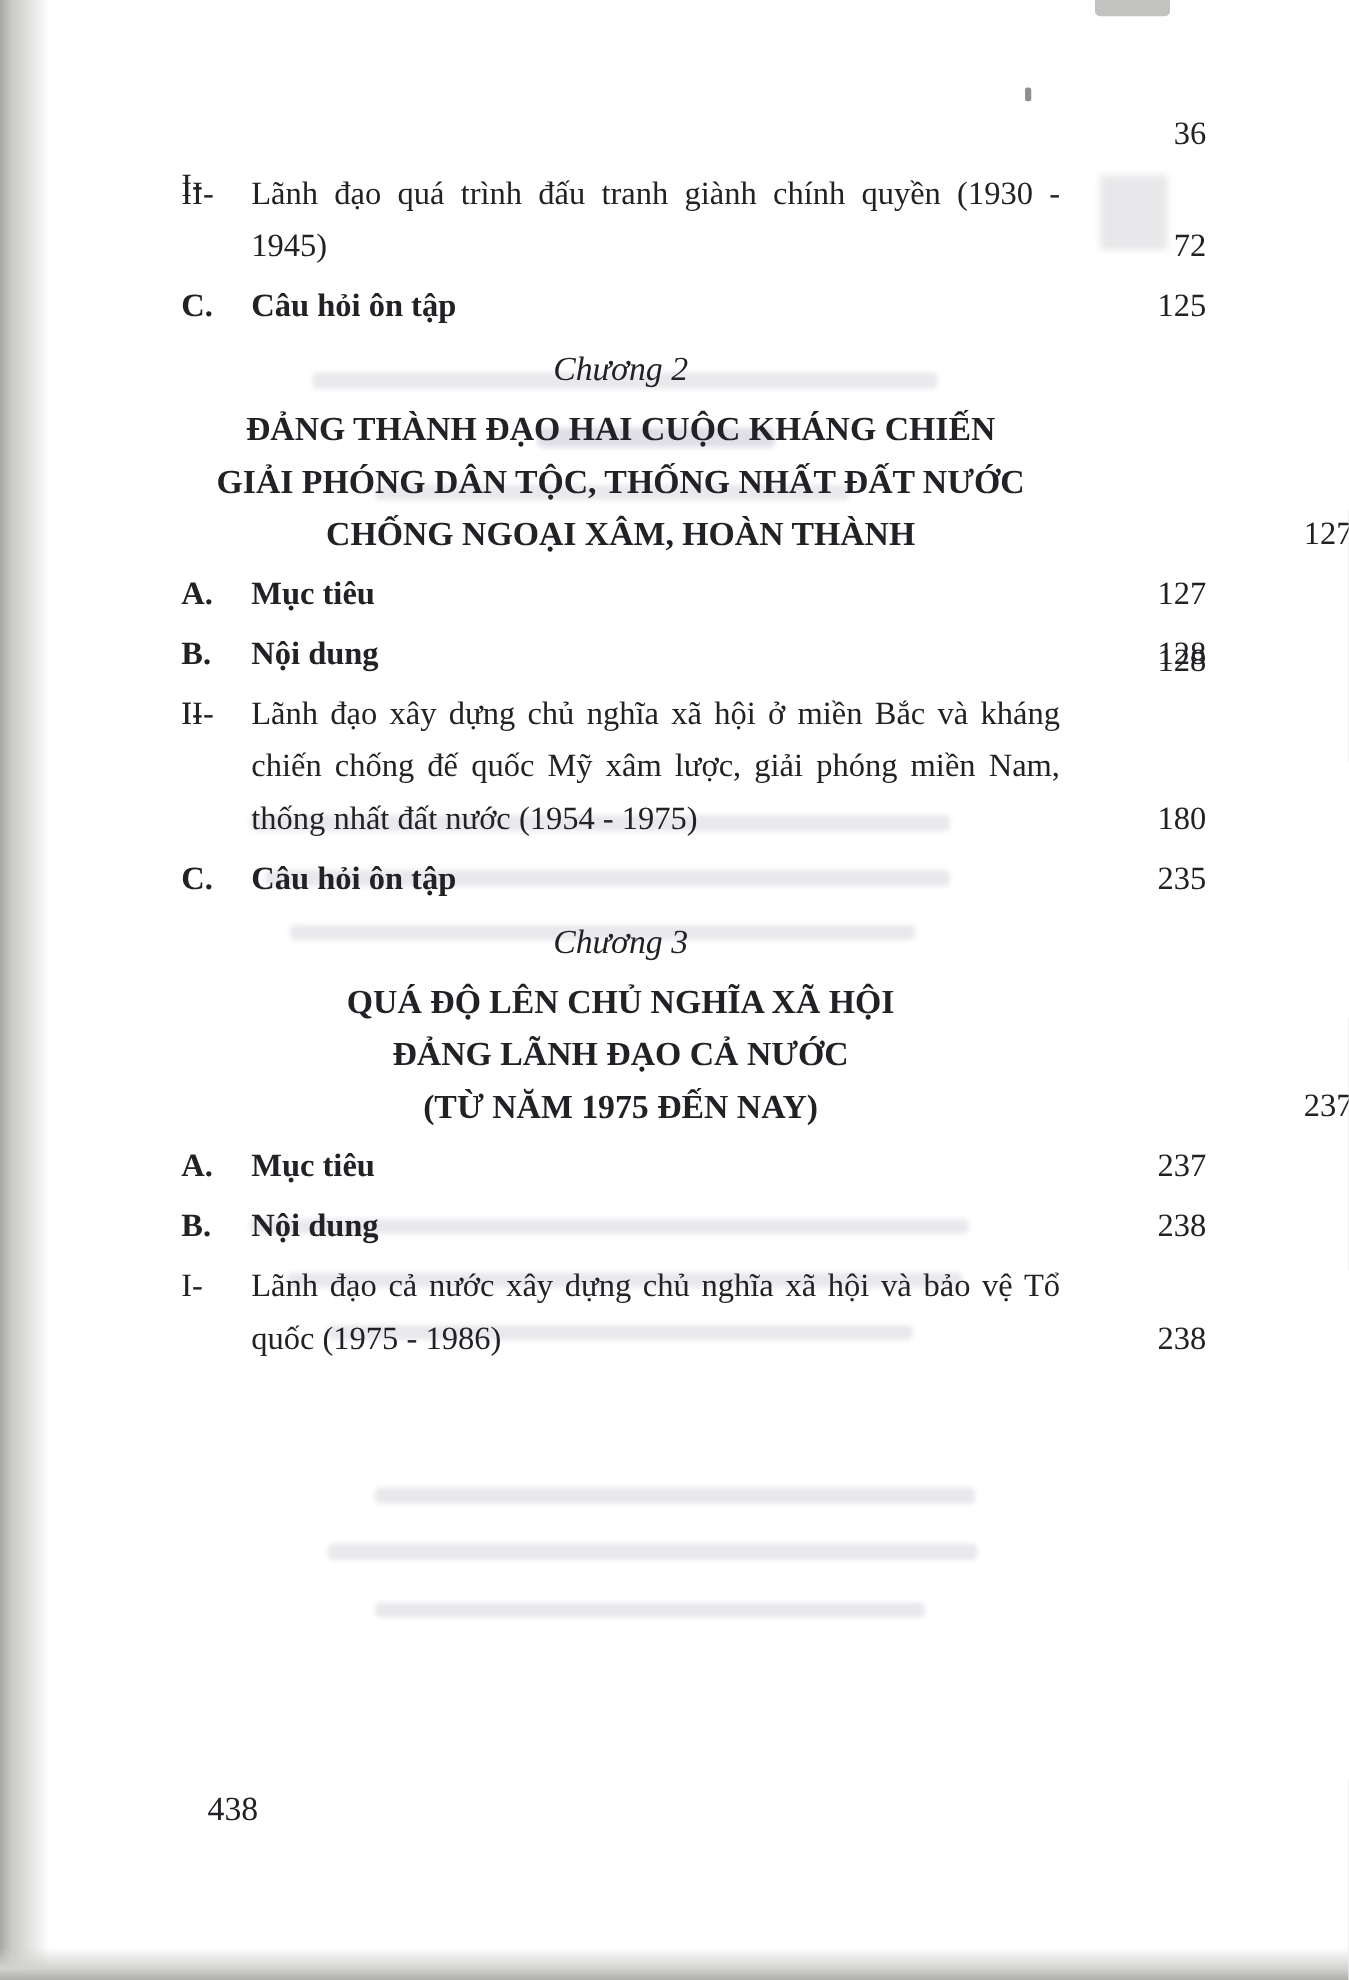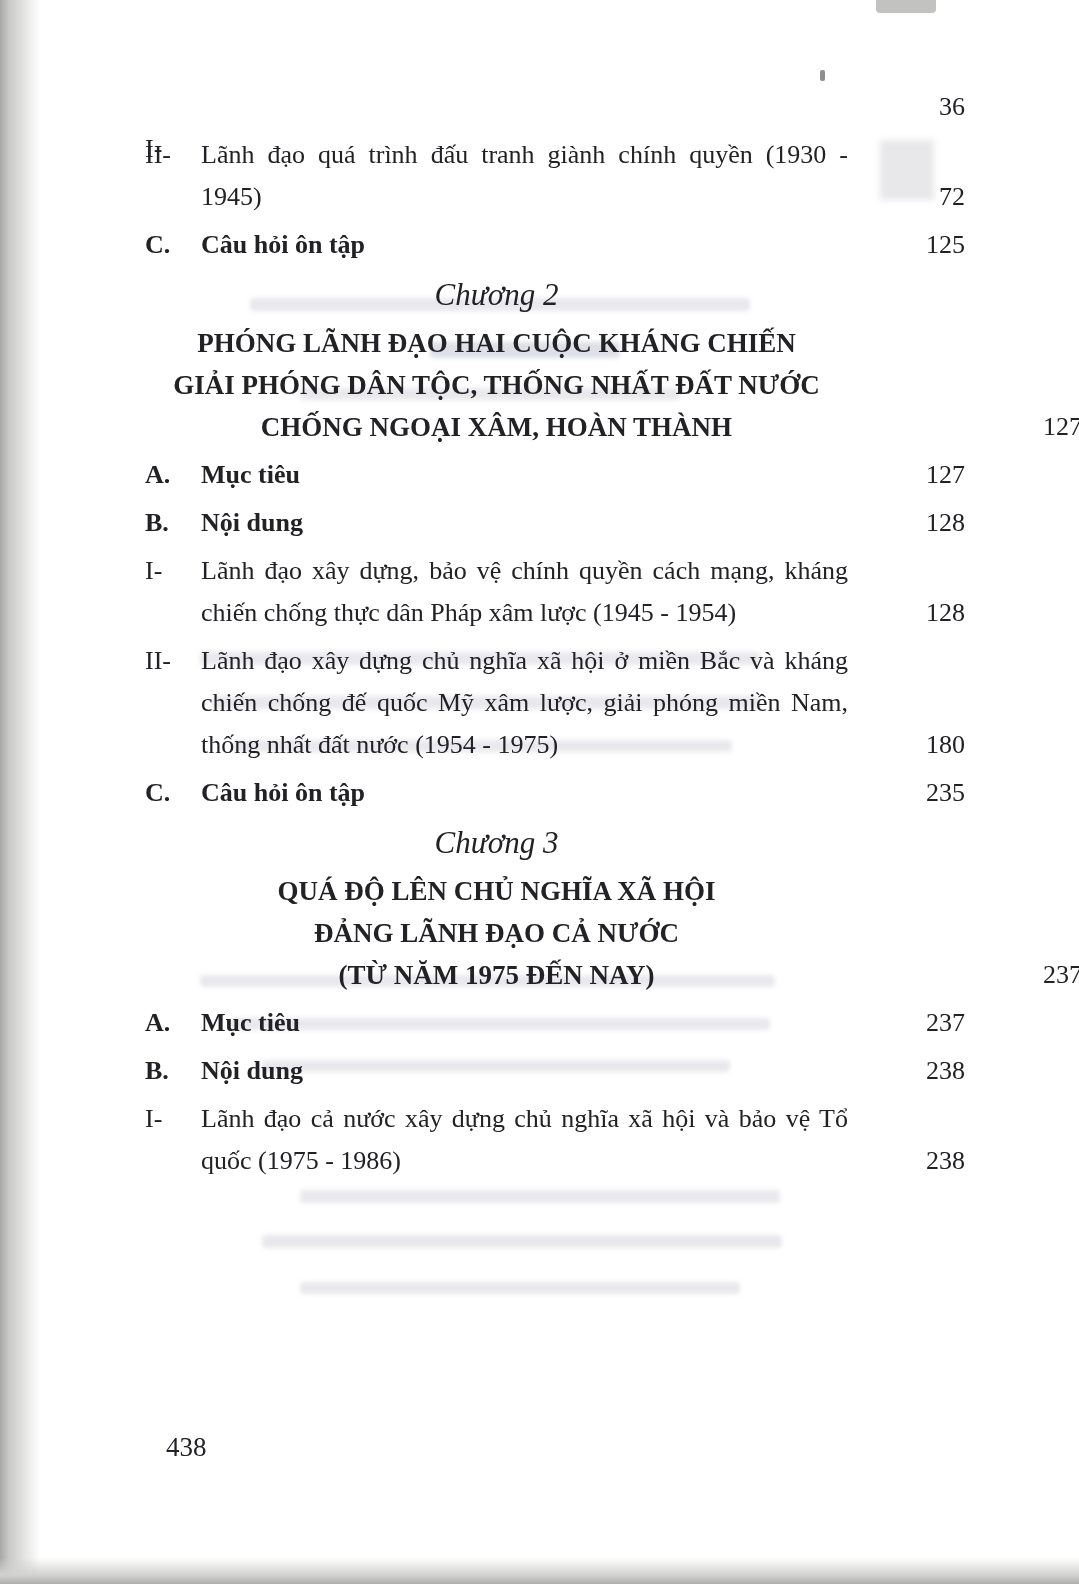--- a/index.html
+++ b/index.html
@@ -82,21 +82,21 @@
   .entry.bold .text { font-weight: 700; }
 
   .chapter {
     position: relative;
     padding-right: 117px;
     margin: 8px 0 6px 0;
     text-align: center;
   }
   .chapter .chuong {
     font-style: italic;
-    font-size: 31px;
+    font-size: 27px;
     margin-bottom: 6px;
     text-align: center;
   }
   .chapter .title-line {
     font-weight: 700;
     font-size: 27px;
   }
   .chapter .pagenum {
     position: absolute;
     right: -117px; bottom: 0;
@@ -146,38 +146,37 @@
         <span class="text">Lãnh đạo quá trình đấu tranh giành chính quyền (1930 - 1945)</span>
         <span class="pagenum">72</span>
       </div>
       <div class="entry bold">
         <span class="label">C.</span>
         <span class="text">Câu hỏi ôn tập</span>
         <span class="pagenum">125</span>
       </div>
       <div class="chapter">
         <div class="chuong">Chương 2</div>
-        <div class="title-line">PHÓNG LÃNH ĐẠO HAI CUỘC KHÁNG CHIẾN</div>
+        <div class="title-line">ĐẢNG THÀNH ĐẠO HAI CUỘC KHÁNG CHIẾN</div>
         <div class="title-line">GIẢI PHÓNG DÂN TỘC, THỐNG NHẤT ĐẤT NƯỚC</div>
         <div class="title-line">CHỐNG NGOẠI XÂM, HOÀN THÀNH</div>
         <span class="pagenum">127</span>
       </div>
       <div class="entry bold">
         <span class="label">A.</span>
         <span class="text">Mục tiêu</span>
         <span class="pagenum">127</span>
       </div>
       <div class="entry bold">
         <span class="label">B.</span>
         <span class="text">Nội dung</span>
         <span class="pagenum">128</span>
       </div>
       <div class="entry">
         <span class="label">I-</span>
-        <span class="text">Lãnh đạo xây dựng, bảo vệ chính quyền cách mạng, kháng chiến chống thực dân Pháp xâm lược (1945 - 1954)</span>
         <span class="pagenum">128</span>
       </div>
       <div class="entry">
         <span class="label">II-</span>
         <span class="text">Lãnh đạo xây dựng chủ nghĩa xã hội ở miền Bắc và kháng chiến chống đế quốc Mỹ xâm lược, giải phóng miền Nam, thống nhất đất nước (1954 - 1975)</span>
         <span class="pagenum">180</span>
       </div>
       <div class="entry bold">
         <span class="label">C.</span>
         <span class="text">Câu hỏi ôn tập</span>

